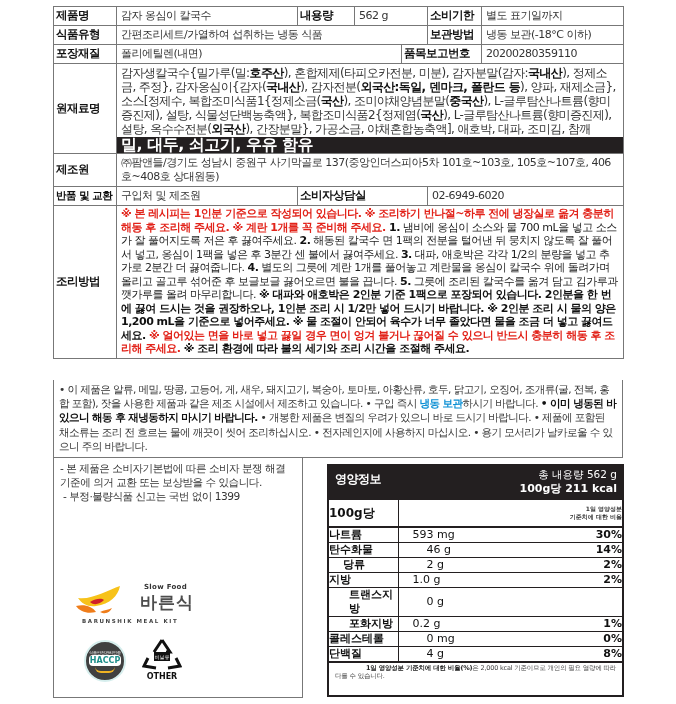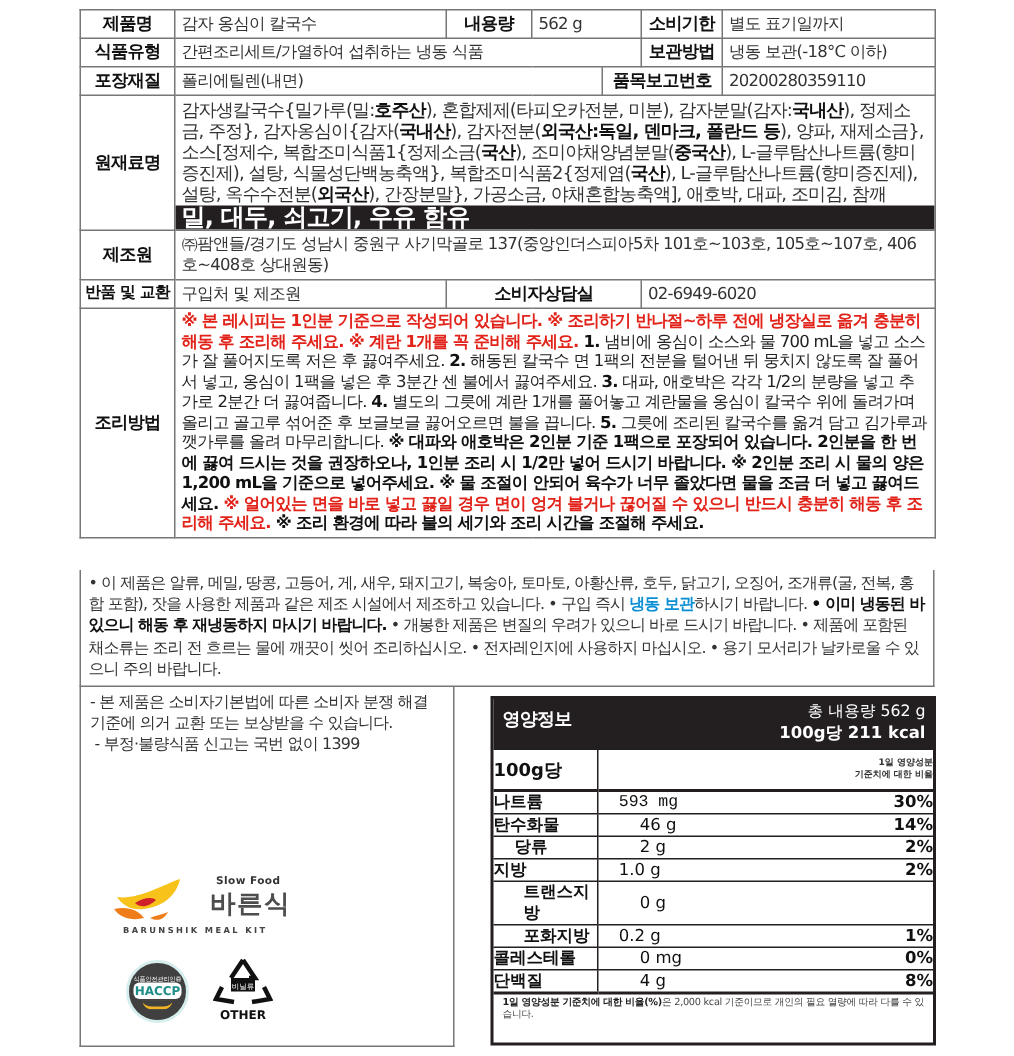--- a/index.html
+++ b/index.html
@@ -1,21 +1,21 @@
 <!DOCTYPE html>
 <html><head>
 <meta charset="utf-8">
 <style>
   * { box-sizing: border-box; margin: 0; padding: 0; }
   html, body { width: 676px; height: 704px; background: #fff; overflow: hidden; }
   body { font-family: "DejaVu Sans", "Liberation Sans", sans-serif; color: #222; position: relative; }
 
   .label-table { position: absolute; left: 53px; top: 6px; width: 570px; border-collapse: collapse; table-layout: fixed; }
   .label-table td { border: 1px solid #777; font-size: 11px; line-height: 13.5px; vertical-align: middle; padding: 1px 4px; letter-spacing: -0.5px; }
-  .label-table td.hd { font-weight: bold; text-align: center; color: #111; font-size: 11.5px; padding: 1px 2px; }
+  .label-table td.hd { font-weight: bold; text-align: left; color: #111; font-size: 11.5px; padding: 1px 2px; }
   .label-table td.val { color: #333; }
 
   .ingr { padding: 2px 4px 0 4px !important; }
   .ingr .txt { font-size: 12px; line-height: 14px; color: #333; letter-spacing: -0.6px; }
   .ingr b { color: #111; }
   .allergen { background: #231f20; color: #fff; font-weight: bold; font-size: 16px; padding: 1px 4px; margin: 1px -4px 0 -4px; line-height: 14px; }
 
   .recipe { font-size: 10.6px; line-height: 14.2px; padding: 1px 4px 2px 4px !important; letter-spacing: -0.6px; color: #222; }
   .recipe .red { color: #e2231a; font-weight: bold; }
   .recipe .bold { font-weight: bold; color: #111; }
@@ -49,21 +49,21 @@
   .n-table td { border-bottom: 1px solid #231f20; font-size: 11px; height: 15px; line-height: 14px; padding: 0 0; color: #111; }
   .n-table td.name { border-right: 1px solid #231f20; font-weight: bold; }
   .n-table td.name.sub { padding-left: 14px; }
   .n-table td.name.sub2 { padding-left: 20px; }
   .n-table td.pct { text-align: right; font-weight: bold; }
   .n-table tr.hdr td { height: 27px; border-bottom: 2px solid #231f20; }
   .n-table tr.hdr td.name { font-size: 12px; }
   .hdr-note { text-align: right; font-size: 6px; line-height: 8px; font-weight: bold; color: #333; }
   .n-table tr.thick td { border-bottom: 2px solid #231f20; }
   .n-foot { position: absolute; left: 6px; top: 198px; width: 284px; font-size: 6.5px; line-height: 8px; color: #444; letter-spacing: -0.2px; }
-  .n-foot b { color: #222; }
+  .n-foot b { color: #222; margin-left: 31px; }
 </style>
 </head>
 <body>
 
 <table class="label-table">
   <colgroup>
     <col style="width:63px">
       <col style="width:161px">
       <col style="width:20px">
       <col style="width:52px">
@@ -173,21 +173,21 @@
       <td class="name">100g당</td>
       <td colspan="2">
         <div class="hdr-note">1일 영양성분</div>
         <div class="hdr-note">기준치에 대한 비율</div>
       </td>
     </tr>
     </tbody>
       <tbody id="n-rows">
         <tr>
           <td class="name">나트륨</td>
-          <td style="padding-left: 14px; font-family: Liberation Mono, monospace;">593 mg</td>
+          <td style="padding-left: 14px;">593 mg</td>
           <td class="pct">30%</td>
         </tr>
         <tr>
           <td class="name">탄수화물</td>
           <td style="padding-left: 28px;">46 g</td>
           <td class="pct">14%</td>
         </tr>
         <tr>
           <td class="name sub">당류</td>
           <td style="padding-left: 28px;">2 g</td>

